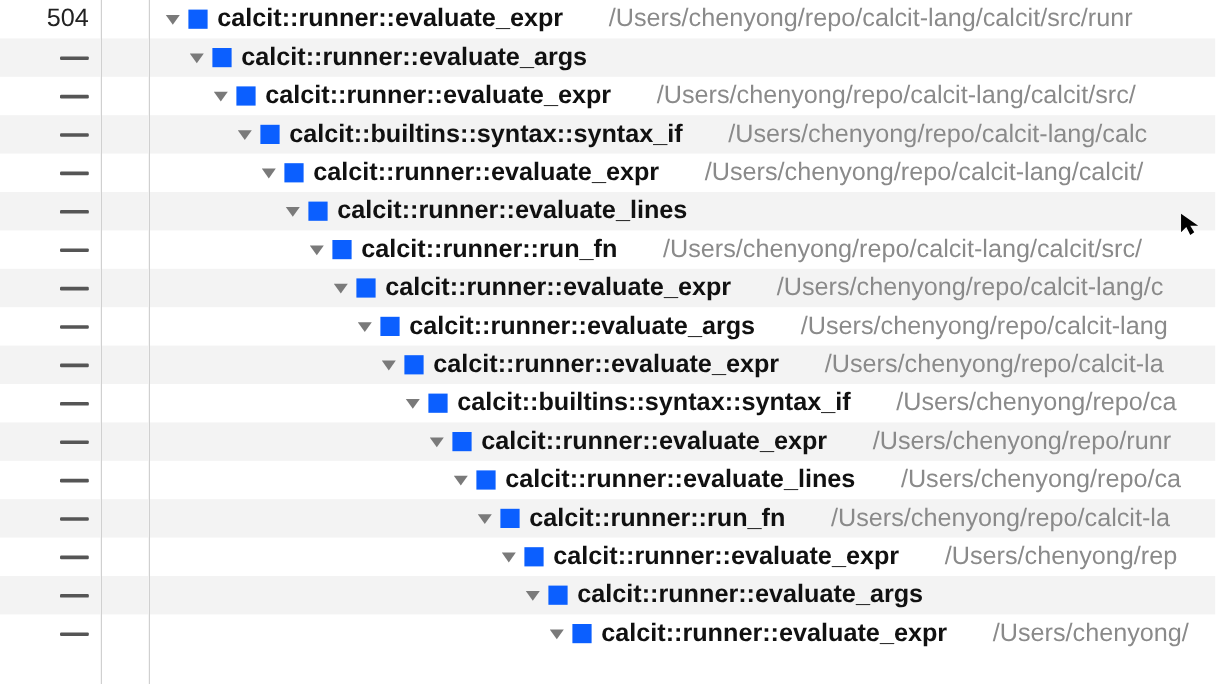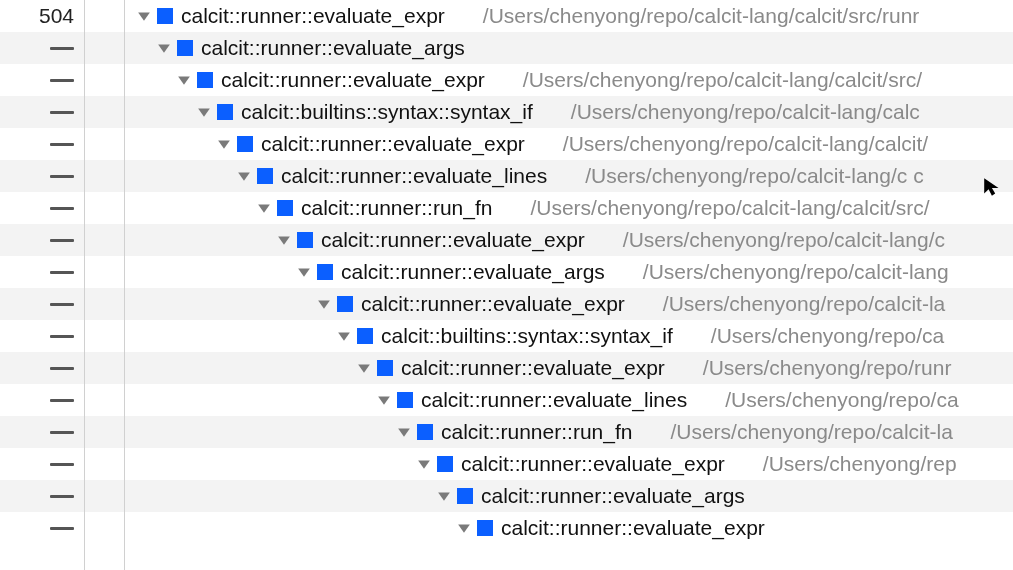--- a/index.html
+++ b/index.html
@@ -80,21 +80,21 @@
     .marker {
       display: inline-block;
       width: 16px;
       height: 16px;
       background: #0b5fff;
       margin-right: 8px;
       flex-shrink: 0;
     }
     .fn {
       color: #111;
-      font-weight: 400;
+      font-weight: 700;
       margin-right: 14px;
     }
     .path {
       color: #8a8a8a;
       font-weight: 400;
       margin-left: 24px;
     }
     .cursor {
       position: absolute;
       left: 982px;
@@ -236,21 +236,20 @@
       </div>
       <div class="row alt">
         <span class="indent" style="width: 100px;"></span>
         <span class="disclosure">
           <svg viewBox="0 0 12 12">
             <path d="M1 3 L11 3 L6 10 Z" fill="#7a7a7a"></path>
           </svg>
         </span>
         <span class="marker"></span>
         <span class="fn">calcit::runner::evaluate_lines</span>
-        <span class="path">/Users/chenyong/repo/calcit-lang/c  c</span>
       </div>
       <div class="row">
         <span class="indent" style="width: 120px;"></span>
         <span class="disclosure">
           <svg viewBox="0 0 12 12">
             <path d="M1 3 L11 3 L6 10 Z" fill="#7a7a7a"></path>
           </svg>
         </span>
         <span class="marker"></span>
         <span class="fn">calcit::runner::run_fn</span>
@@ -356,20 +355,21 @@
       </div>
       <div class="row">
         <span class="indent" style="width: 320px;"></span>
         <span class="disclosure">
           <svg viewBox="0 0 12 12">
             <path d="M1 3 L11 3 L6 10 Z" fill="#7a7a7a"></path>
           </svg>
         </span>
         <span class="marker"></span>
         <span class="fn">calcit::runner::evaluate_expr</span>
+        <span class="path">/Users/chenyong/</span>
       </div>
     </div>
 </div>
 
 <div class="cursor">
   <svg viewBox="0 0 20 20">
       <path d="M2 2 L2 16 L6 12 L9 18 L12 16 L9 11 L15 11 Z" fill="#000"></path>
     </svg>
 </div>
 

